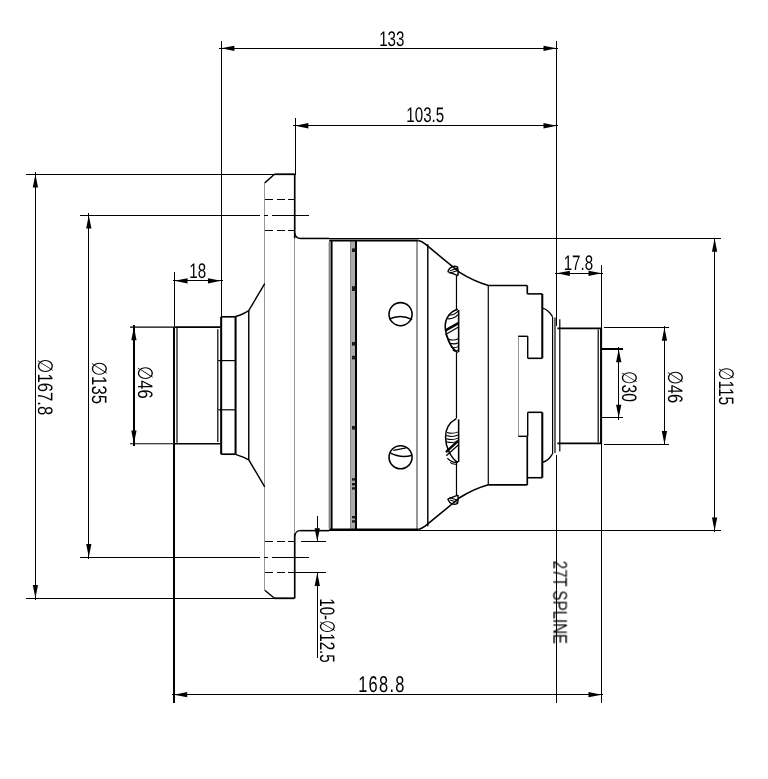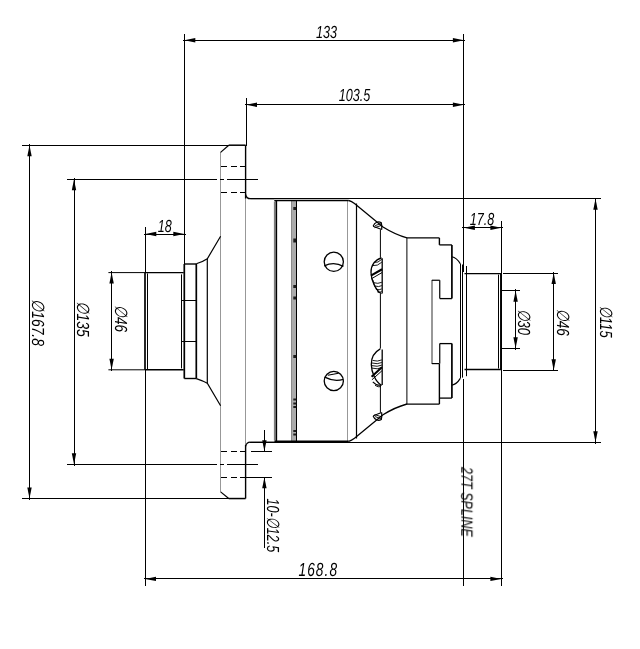--- a/index.html
+++ b/index.html
@@ -1,16 +1,16 @@
 <!DOCTYPE html>
 <html><head>
 <meta charset="utf-8">
 <style>
 html,body{margin:0;padding:0;background:#fff;}
-#c{position:relative;width:640px;height:649px;font-style:italic;}
+#c{position:relative;width:640px;height:649px;}
 svg{position:absolute;left:0;top:0;}
 text{font-family:"Liberation Sans",sans-serif;fill:#000;}
 </style>
 </head>
 <body>
 <div id="c">
 <svg width="640" height="649" viewBox="0 0 640 649">
 <rect x="0" y="0" width="640" height="649" fill="#ffffff"></rect>
 
 <g stroke="#989898" stroke-width="1.2" fill="none" shape-rendering="crispEdges">

